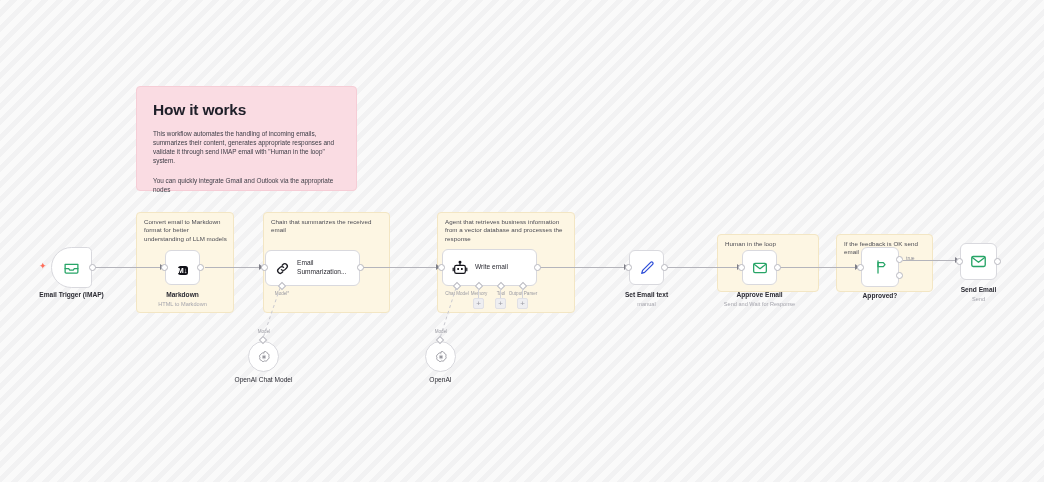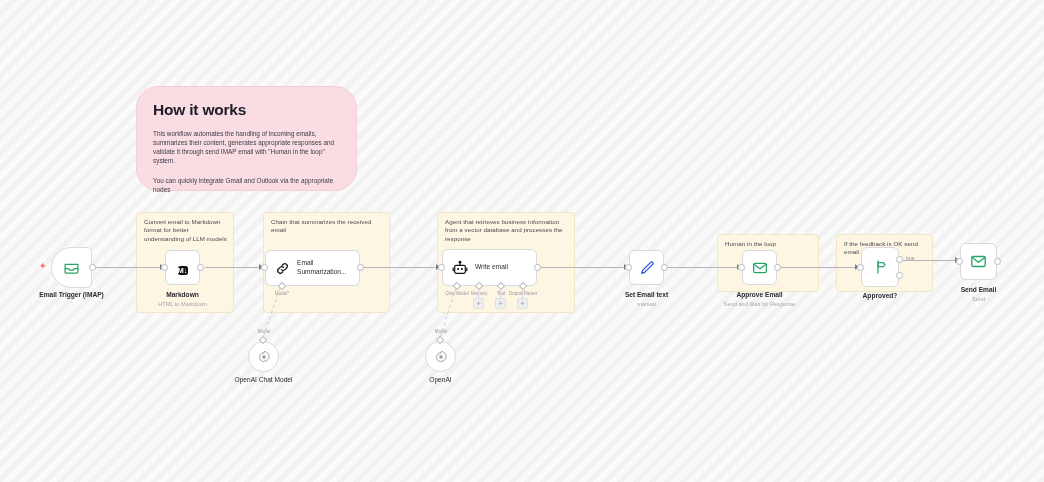--- a/index.html
+++ b/index.html
@@ -20,21 +20,21 @@
 
   
   .sticky{position:absolute;border-radius:4px;box-sizing:border-box;}
   .sticky.yellow{background:#fdf6e3;border:1px solid #f3e6c4;}
   .sticky.pink{background:#fadce3;border:1px solid #f6cdd6;}
   .sticky .note-text{
     position:absolute;left:7px;top:5px;right:6px;
     font-size:6.2px;line-height:8.4px;color:#4a4a52;
     letter-spacing:.05px;
   }
-  .howto{padding:14px 16px 0 16px;border-radius:22px;}
+  .howto{padding:14px 16px 0 16px;}
   .howto h1{
     margin:0 0 10px 0;font-size:15.5px;line-height:18px;
     color:#20202a;font-weight:bold;letter-spacing:-.2px;
   }
   .howto p{
     margin:0 0 11px 0;font-size:6.4px;line-height:9.1px;color:#3d3d46;
   }
 
   
   .wire{position:absolute;height:1px;background:#b4b4bb;}

